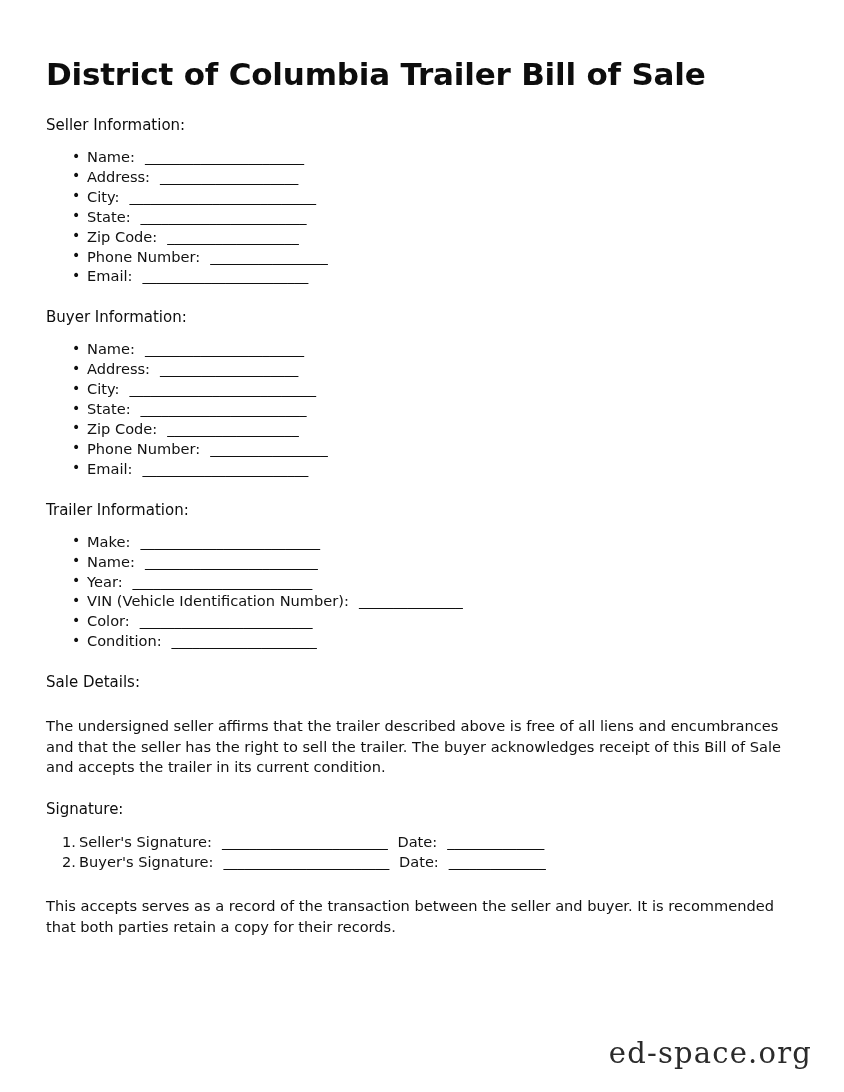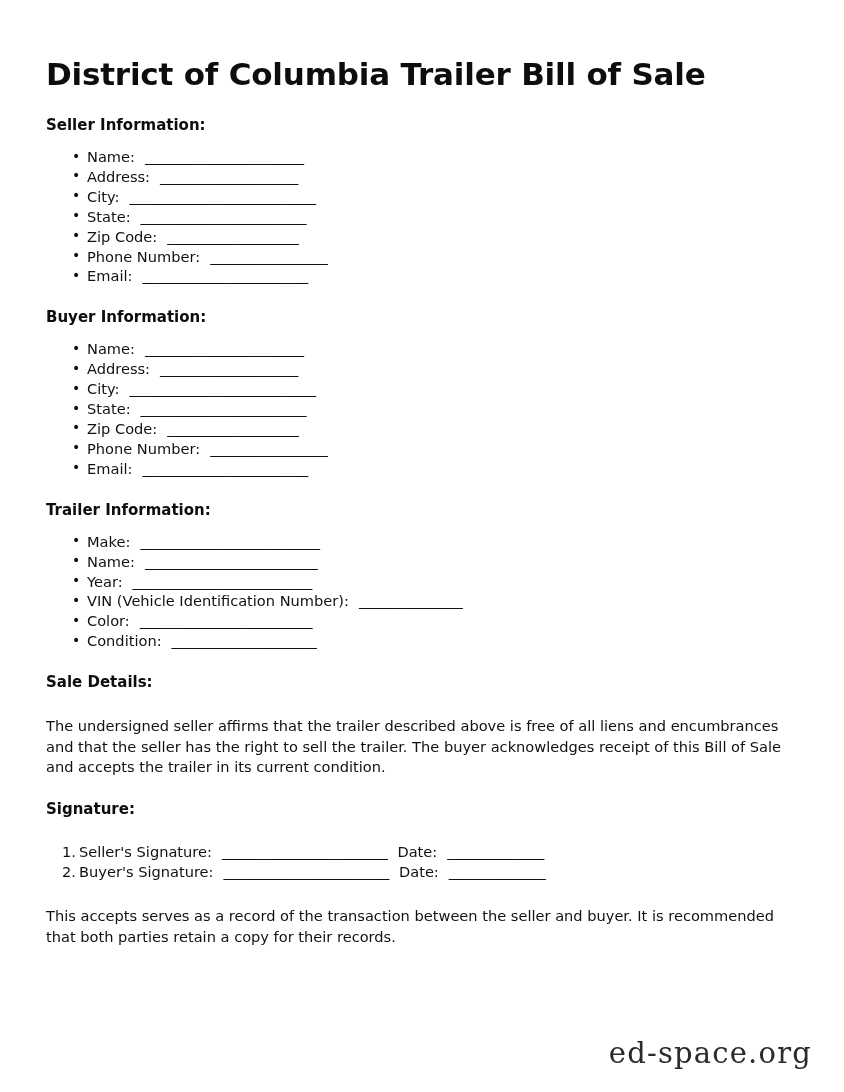--- a/index.html
+++ b/index.html
@@ -38,21 +38,21 @@
     font-size: 14.6px;
     line-height: 20.5px;
     margin: 24px 0 0 0;
     max-width: 742px;
     color: #111;
   }
   p.para.tight { max-width: 752px; }
 
   h2.section {
     font-size: 15px;
-    font-weight: bold;
+    font-weight: normal;
     margin: 21px 0 0 0;
     line-height: 20px;
     color: #0d0d0d;
   }
 
   ul.fields {
     list-style: none;
     margin: 12px 0 0 0;
     padding: 0;
   }
@@ -67,21 +67,21 @@
     content: "\2022";
     position: absolute;
     left: 26px;
     top: -0.5px;
     font-size: 14px;
     color: #111;
   }
 
   ol.signatures {
     list-style: none;
-    margin: 23px 0 0 0;
+    margin: 13px 0 0 0;
     padding: 0;
     counter-reset: sigs;
   }
   ol.signatures li {
     position: relative;
     font-size: 14.6px;
     line-height: 20.2px;
     padding-left: 33px;
     white-space: nowrap;
   }

